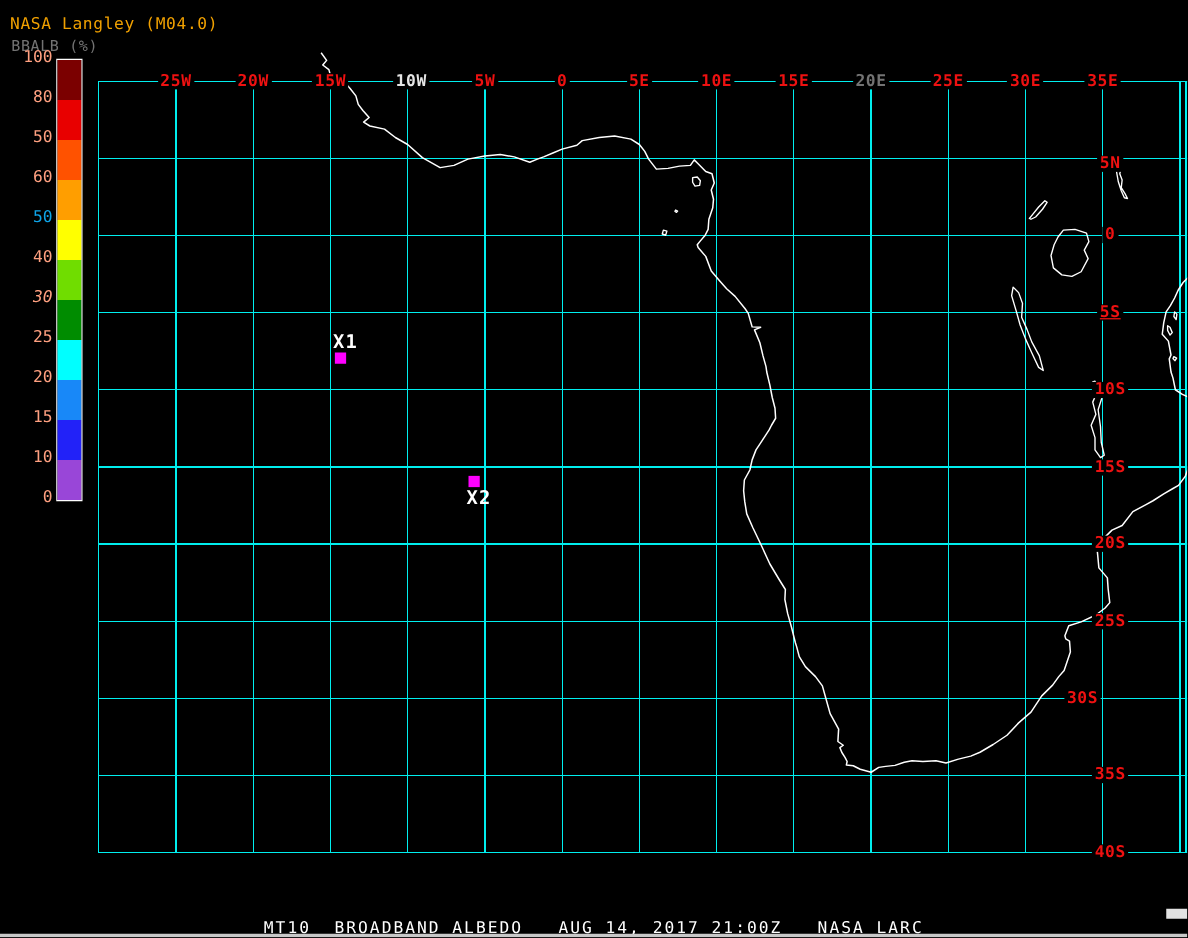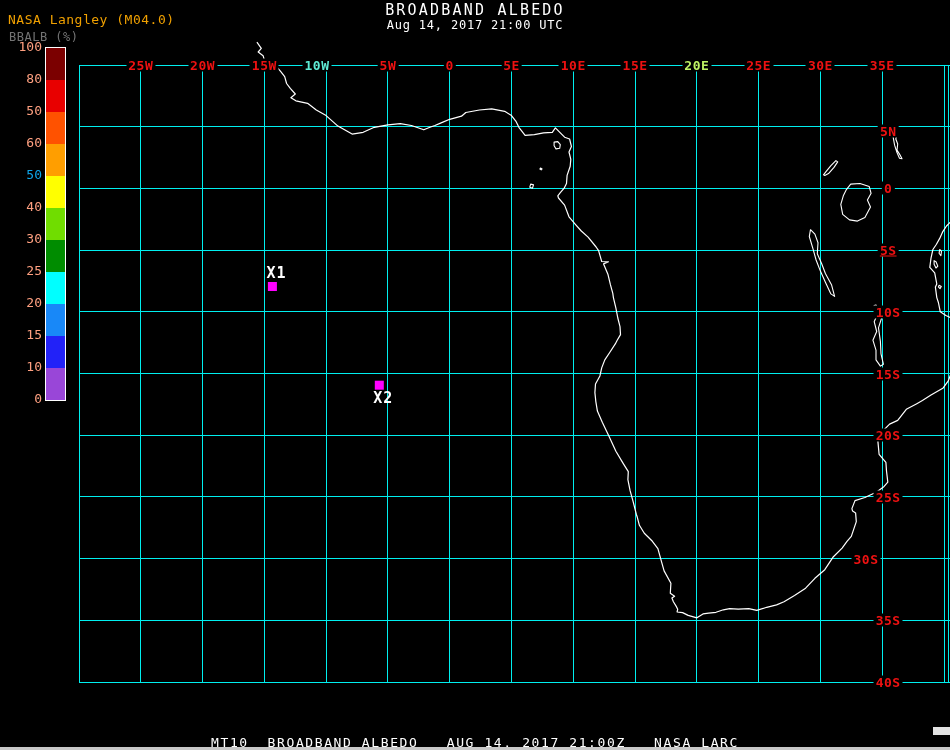--- a/index.html
+++ b/index.html
@@ -24,24 +24,20 @@
   #footer{position:absolute;left:0;top:735px;width:950px;text-align:center;color:#fff;
           font-size:13px;letter-spacing:1.6px;white-space:pre;}
   #bottom-strip{position:absolute;left:0;top:747px;width:950px;height:3px;}
   #corner-block{position:absolute;left:933px;top:727px;width:17px;height:8px;}
 </style>
 </head>
 <body>
 
 <div id="app">
 
-  <div class="title-block">
-    <div class="title">BROADBAND ALBEDO</div>
-    <div class="subtitle">Aug 14, 2017 21:00 UTC</div>
-  </div>
 
   <div class="src-line" style="color: rgb(240, 160, 0);">NASA Langley (M04.0)</div>
   <div class="cbar-label" style="color: #737373;">BBALB (%)</div>
 
   <div id="colorbar">
       <div class="seg" style="background: rgb(123, 0, 0);"></div>
       <div class="seg" style="background: rgb(232, 0, 0);"></div>
       <div class="seg" style="background: rgb(255, 82, 0);"></div>
       <div class="seg" style="background: rgb(255, 158, 0);"></div>
       <div class="seg" style="background: rgb(255, 255, 0);"></div>
@@ -52,21 +48,21 @@
       <div class="seg" style="background: rgb(34, 34, 248);"></div>
       <div class="seg" style="background: rgb(153, 70, 216);"></div>
     </div>
   <div id="cbar-ticks">
       <div class="cbar-tick" style="left: 2px; top: 47px; color: rgb(255, 160, 128);">100</div>
       <div class="cbar-tick" style="left: 2px; top: 79px; color: rgb(255, 160, 128);">80</div>
       <div class="cbar-tick" style="left: 2px; top: 111px; color: rgb(255, 160, 128);">50</div>
       <div class="cbar-tick" style="left: 2px; top: 143px; color: rgb(255, 160, 128);">60</div>
       <div class="cbar-tick" style="left: 2px; top: 175px; color: #0ea5e9;">50</div>
       <div class="cbar-tick" style="left: 2px; top: 207px; color: rgb(255, 160, 128);">40</div>
-      <div class="cbar-tick" style="left: 2px; top: 239px; color: rgb(255, 160, 128);">30</div>
+      <div class="cbar-tick" style="left: 2px; top: 239px; color: rgb(255, 160, 128); font-style: italic;">30</div>
       <div class="cbar-tick" style="left: 2px; top: 271px; color: rgb(255, 160, 128);">25</div>
       <div class="cbar-tick" style="left: 2px; top: 303px; color: rgb(255, 160, 128);">20</div>
       <div class="cbar-tick" style="left: 2px; top: 335px; color: rgb(255, 160, 128);">15</div>
       <div class="cbar-tick" style="left: 2px; top: 367px; color: rgb(255, 160, 128);">10</div>
       <div class="cbar-tick" style="left: 2px; top: 399px; color: rgb(255, 160, 128);">0</div>
     </div>
 
   <svg id="map-svg" width="950" height="750" viewBox="0 0 950 750">
       <line x1="79" y1="65" x2="950" y2="65" stroke="#00EEEE" stroke-width="1" shape-rendering="crispEdges"></line>
       <line x1="79" y1="65" x2="79" y2="682" stroke="#00EEEE" stroke-width="1" shape-rendering="crispEdges"></line>
@@ -111,27 +107,27 @@
       <rect x="267.9" y="282.0" width="9" height="9" fill="#FF00FF"></rect>
       <rect x="374.8" y="380.7" width="9" height="9" fill="#FF00FF"></rect>
     </svg>
 
   <div id="map-labels">
       <div class="marker-label" style="left: 266.389px; top: 265.503px;">X1</div>
       <div class="marker-label" style="left: 373.279px; top: 391.223px;">X2</div>
       <div class="grid-label" style="left: 140.786px; top: 65px; color: rgb(238, 17, 17);">25W</div>
       <div class="grid-label" style="left: 202.571px; top: 65px; color: rgb(238, 17, 17);">20W</div>
       <div class="grid-label" style="left: 264.357px; top: 65px; color: rgb(238, 17, 17);">15W</div>
-      <div class="grid-label" style="left: 317px; top: 65px; color: #5eead4;">10W</div>
+      <div class="grid-label" style="left: 329px; top: 65px; color: #e5e5e5;">10W</div>
       <div class="grid-label" style="left: 387.929px; top: 65px; color: rgb(238, 17, 17); text-align: right;">5W</div>
       <div class="grid-label" style="left: 449.714px; top: 65px; color: rgb(238, 17, 17);">0</div>
       <div class="grid-label" style="left: 511.5px; top: 65px; color: rgb(238, 17, 17);">5E</div>
       <div class="grid-label" style="left: 573.286px; top: 65px; color: rgb(238, 17, 17);">10E</div>
       <div class="grid-label" style="left: 635.071px; top: 65px; color: rgb(238, 17, 17);">15E</div>
-      <div class="grid-label" style="left: 696.857px; top: 65px; color: #bef264;">20E</div>
+      <div class="grid-label" style="left: 696.857px; top: 65px; color: #737373;">20E</div>
       <div class="grid-label" style="left: 758.643px; top: 65px; color: rgb(238, 17, 17);">25E</div>
       <div class="grid-label" style="left: 820.429px; top: 65px; color: rgb(238, 17, 17);">30E</div>
       <div class="grid-label" style="left: 882.214px; top: 65px; color: rgb(238, 17, 17);">35E</div>
       <div class="grid-label" style="left: 888.214px; top: 131px; color: rgb(238, 17, 17);">5N</div>
       <div class="grid-label" style="left: 888.214px; top: 188.4px; color: rgb(238, 17, 17);">0</div>
       <div class="grid-label" style="left: 888.214px; top: 250.1px; color: rgb(238, 17, 17); text-decoration: underline;">5S</div>
       <div class="grid-label" style="left: 888.214px; top: 311.8px; color: rgb(238, 17, 17);">10S</div>
       <div class="grid-label" style="left: 888.214px; top: 373.5px; color: rgb(238, 17, 17);">15S</div>
       <div class="grid-label" style="left: 888.214px; top: 435.2px; color: rgb(238, 17, 17);">20S</div>
       <div class="grid-label" style="left: 888.214px; top: 496.9px; color: rgb(238, 17, 17);">25S</div>

